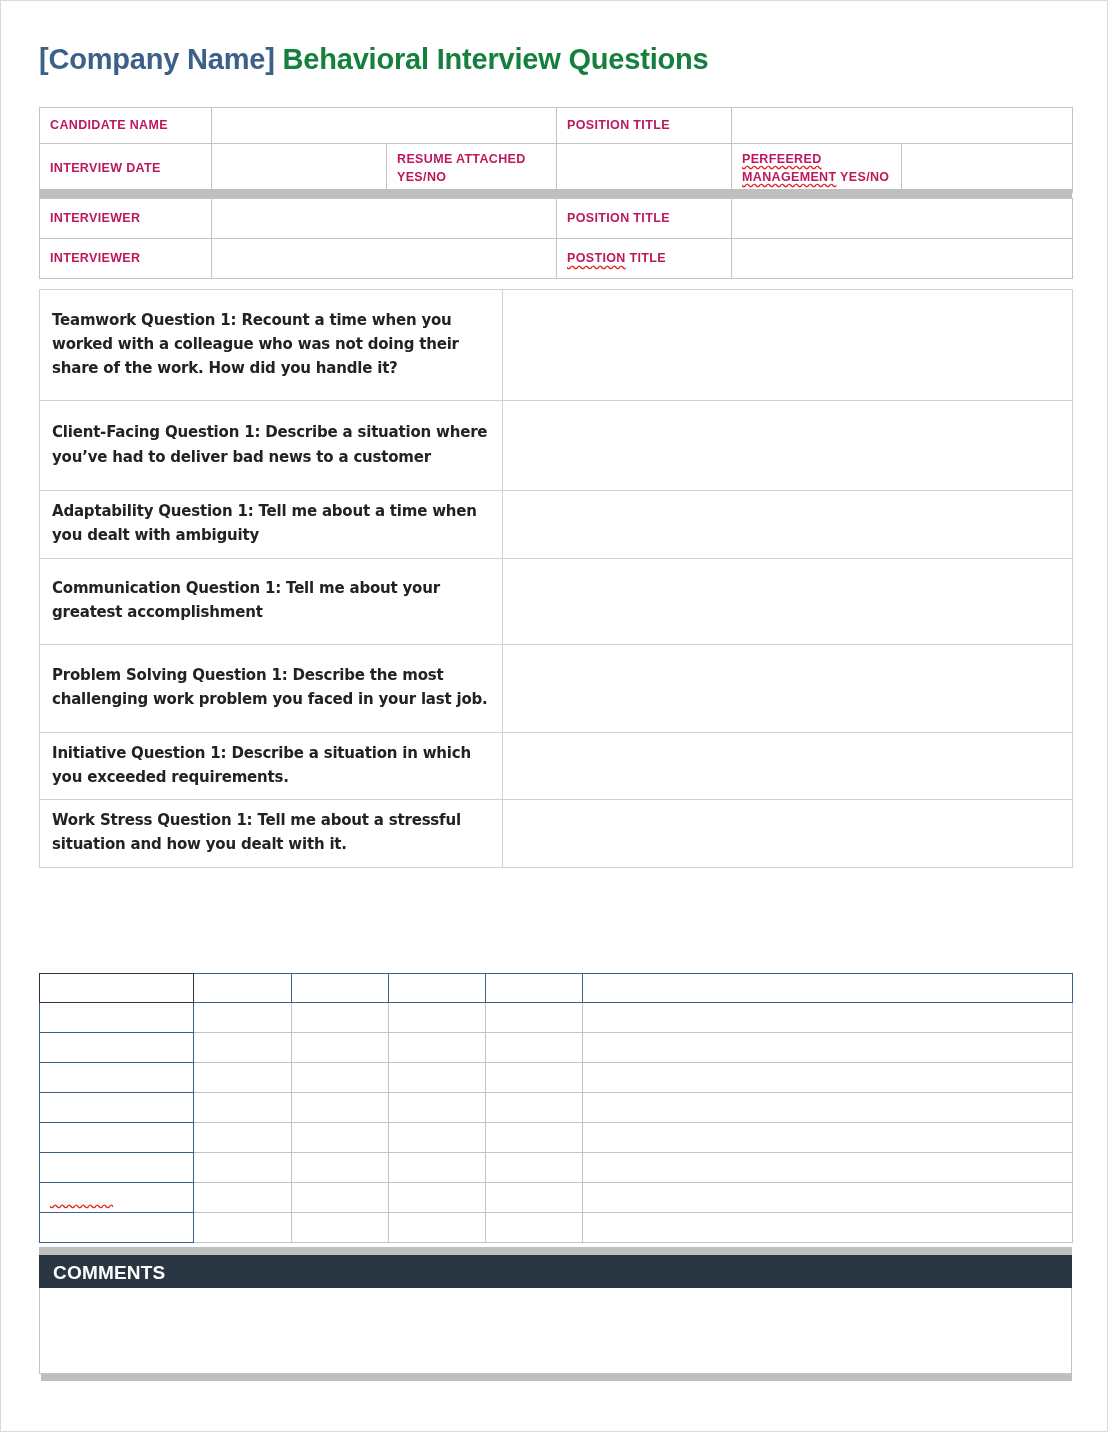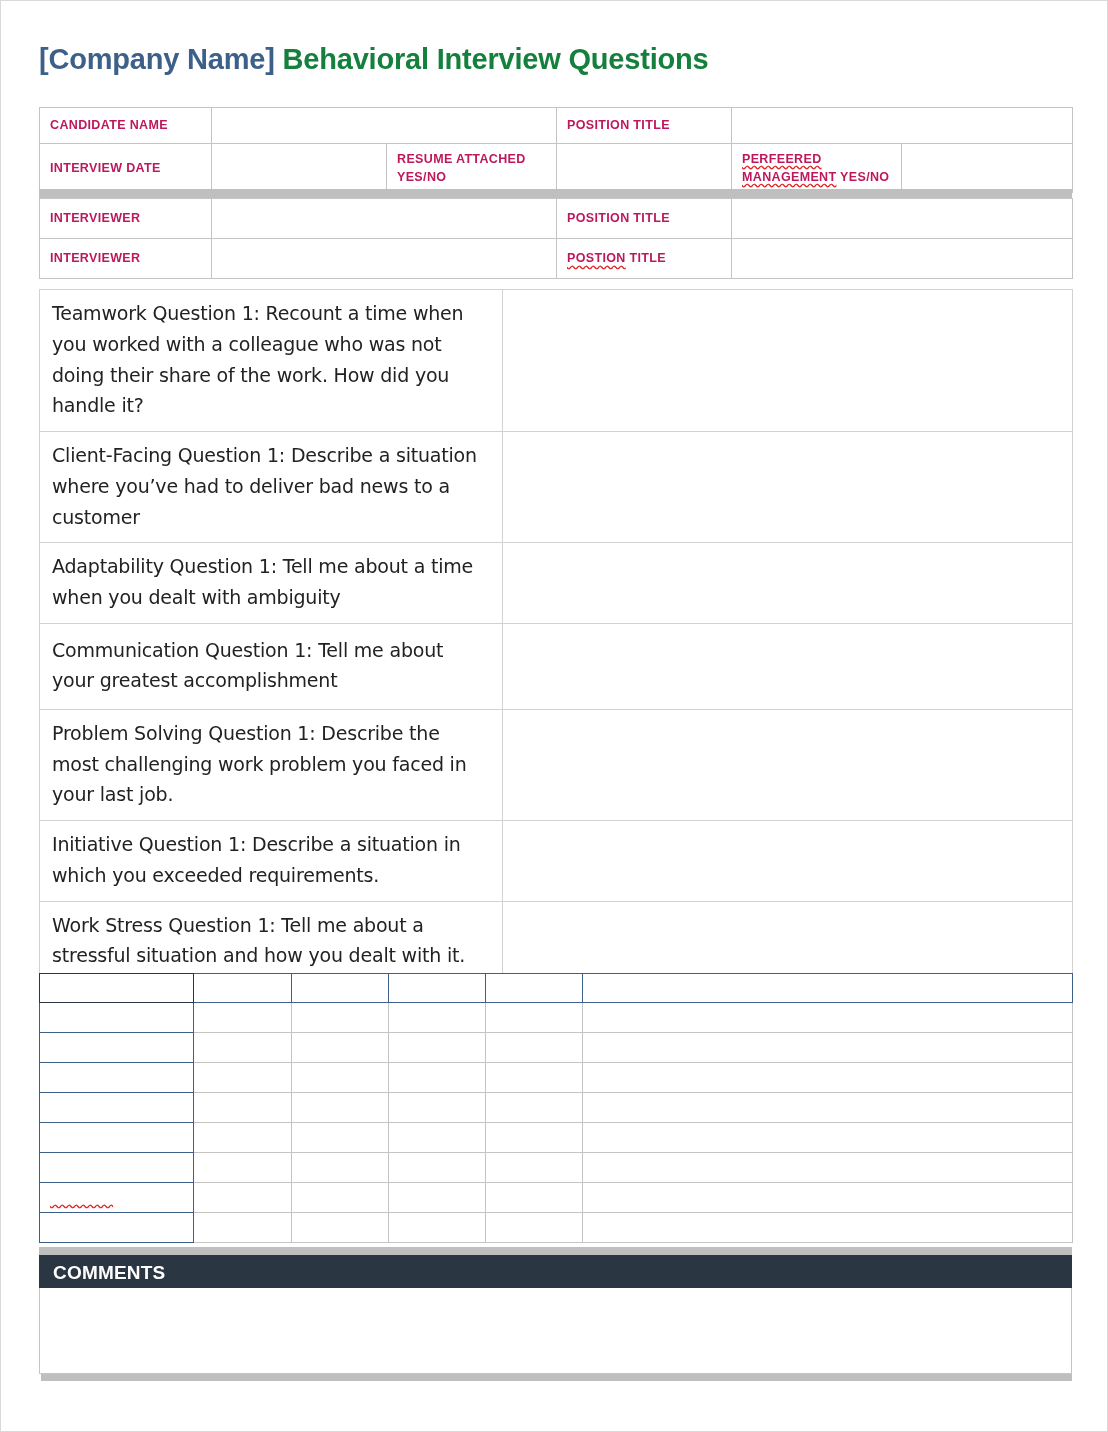--- a/index.html
+++ b/index.html
@@ -69,26 +69,27 @@
 
   
   .spacer-bar {
     position: absolute;
     background: #bfbfbf;
   }
 
   
   #questions-table td { border: 1px solid #d2d2d2; }
   .q-text {
-    font-size: 19px;
+    font-size: 15px;
     color: #222222;
     line-height: 1.62;
     padding: 8px 12px 10px 12px;
     font-family: "DejaVu Sans", sans-serif;
     letter-spacing: -0.2px;
+    font-weight: bold;
   }
   .q-odd  { background: #f2f2f2; }
   .q-even { background: #e2e2e2; margin-top: 28px; }
   .q-ans  { background: #ffffff; }
 
   
   #rating-table td { border: 1px solid #c4c4c4; }
   .r-head {
     background: #3d6089;
     border-color: #3d6089 !important;

